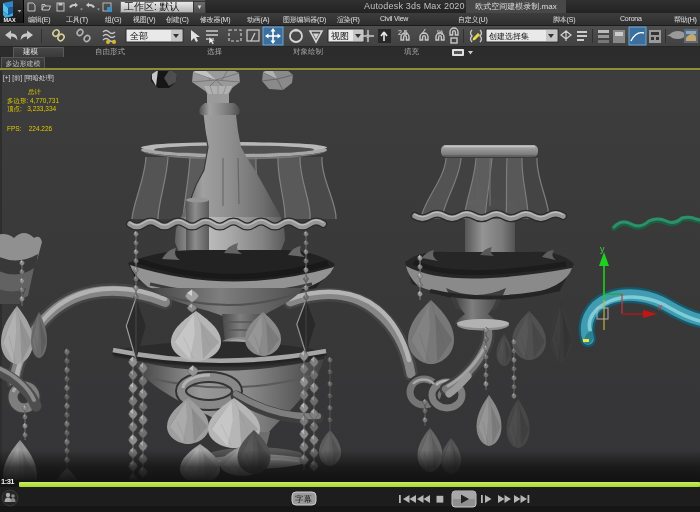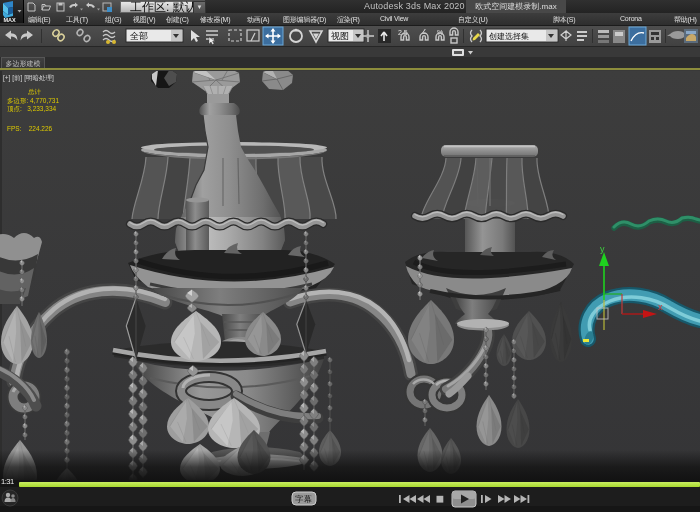--- a/index.html
+++ b/index.html
@@ -2,21 +2,21 @@
 <html><head>
 <meta charset="utf-8">
 <style>
 html,body{margin:0;padding:0}
 #app{position:relative;width:700px;height:512px;overflow:hidden;background:#393939;font-family:"Liberation Sans",sans-serif}
 .abs{position:absolute}
 
 #titlebar{position:absolute;left:0;top:0;width:700px;height:13px;background:linear-gradient(#303030,#232323)}
 #qat{position:absolute;left:22px;top:0;width:183px;height:13px;background:linear-gradient(#555,#3f3f3f)}
 #logo{position:absolute;left:0;top:0;width:23px;height:23px;background:linear-gradient(#2e2e2e,#161616);border-right:1px solid #000;z-index:5}
-#wsbox{position:absolute;left:120px;top:1px;width:70px;height:10px;background:linear-gradient(#e8e8e8,#b5b5b5);border:1px solid #666;font-size:12px;color:#111;line-height:10px;padding-left:9px}
+#wsbox{position:absolute;left:120px;top:1px;width:70px;height:10px;background:linear-gradient(#e8e8e8,#b5b5b5);border:1px solid #666;font-size:10px;color:#111;line-height:10px;padding-left:3px}
 #wsbtn{position:absolute;left:193px;top:1px;width:11px;height:11px;background:linear-gradient(#6b6b6b,#4a4a4a);border:1px solid #333;color:#ddd;font-size:6px;text-align:center;line-height:10px}
 #apptitle{position:absolute;left:364px;top:1px;font-size:9px;color:#c0c0c0;letter-spacing:.2px}
 #fname{position:absolute;left:466px;top:0;width:100px;height:13px;background:#484848;color:#dcdcdc;font-size:8px;line-height:13px;text-align:center}
 
 #menubar{position:absolute;left:0;top:13px;width:700px;height:12px;background:linear-gradient(#3d3d3d,#2e2e2e);border-bottom:1px solid #1c1c1c}
 .mi{position:absolute;top:2px;font-size:7px;color:#e0e0e0;white-space:nowrap;letter-spacing:-0.2px}
 
 #toolbar{position:absolute;left:0;top:26px;width:700px;height:20px;background:linear-gradient(#4e4e4e,#414141);border-bottom:1px solid #262626}
 
 #ribtabs{position:absolute;left:0;top:47px;width:700px;height:10px;background:#2c2c2c}
@@ -24,21 +24,21 @@
 #tabactive{position:absolute;left:13px;top:0;width:49px;height:10px;background:linear-gradient(#484848,#383838);border:1px solid #5a5a5a;border-bottom:none}
 #panelstrip{position:absolute;left:0;top:57px;width:700px;height:12px;background:#2d2d2d}
 #polytab{position:absolute;left:1px;top:57px;width:42px;height:11px;background:linear-gradient(#404040,#343434);border:1px solid #555;border-bottom:none;color:#c2c2c2;font-size:7px;line-height:11px;text-align:center}
 #yline{position:absolute;left:0;top:68px;width:700px;height:2px;background:#8d8d3c}
 
 #vp{position:absolute;left:0;top:71px;width:700px;height:441px}
 #vplabel{position:absolute;left:3px;top:73.5px;font-size:6.5px;color:#d8d8d8;z-index:3;letter-spacing:0}
 #stats{position:absolute;left:7px;top:88px;font-size:6.5px;color:#ddc900;z-index:3;line-height:8.5px}
 
 #ovgrad{position:absolute;left:0;top:450px;width:700px;height:31px;background:linear-gradient(rgba(16,16,16,0),rgba(16,16,16,.72) 55%,rgba(16,16,16,.95));z-index:4}
-#tlabel{position:absolute;left:1px;top:477px;width:18px;height:10px;color:#eee;font-size:7.5px;font-weight:normal;z-index:6;letter-spacing:-.5px}
+#tlabel{position:absolute;left:1px;top:477px;width:18px;height:10px;color:#eee;font-size:7.5px;font-weight:bold;z-index:6;letter-spacing:-.5px}
 #gbar{position:absolute;left:0;top:480px;width:700px;height:7px;background:#141414;z-index:5}
 #gfill{position:absolute;left:19px;top:1.5px;width:681px;height:5px;background:linear-gradient(#c8ec62,#a9d92f);border-radius:1px}
 #ctrlbar{position:absolute;left:0;top:487px;width:700px;height:25px;background:#1d1d1d;z-index:5}
 #ctrlbar .bot{position:absolute;left:0;top:19px;width:700px;height:6px;background:#161616}
 </style>
 </head>
 <body>
 <div id="app">
 
 <svg id="vp" width="700" height="441" viewBox="0 71 700 441">
@@ -711,20 +711,28 @@
       <rect x="651" y="11" width="3" height="3" fill="#333"></rect>
       <rect x="656" y="11" width="3" height="3" fill="#333"></rect>
   <rect x="665" y="3" width="1" height="14" fill="#303030"></rect>
 
   <path d="M670 8 q3 -3 8 -3 q5 0 7 3 l3 -1 -1 3 -2 0 q-2 3 -7 3 q-6 0 -8 -3 l-3 0 z" fill="#9a9a9a"></path>
   <rect x="684" y="3" width="14" height="14" fill="#5b6b7b"></rect>
   <path d="M686 12 q3 -4 6 -4 q3 0 4 3 l0 4 l-10 0 z" fill="#c8a868"></path>
   <rect x="686" y="5" width="10" height="3" fill="#8aa8c8"></rect>
 </svg>
 
+<div id="ribtabs">
+  <div id="tabactive"></div>
+  <span class="tab" style="left:23px;color:#e8e8e8">建模</span>
+  <span class="tab" style="left:95px">自由形式</span>
+  <span class="tab" style="left:207px">选择</span>
+  <span class="tab" style="left:293px">对象绘制</span>
+  <span class="tab" style="left:404px">填充</span>
+</div>
 <svg class="abs" style="left:452px;top:48px;z-index:6" width="22" height="9" viewBox="0 0 22 9">
   <rect x="0" y="1" width="12" height="7" rx="1" fill="#e0e0e0"></rect>
   <rect x="2" y="3" width="8" height="3" fill="#555"></rect>
   <path d="M16 3 l5 0 -2.5 3.5 z" fill="#ccc"></path>
 </svg>
 <div id="panelstrip"></div>
 <div id="polytab">多边形建模</div>
 <div id="yline"></div>
 
 <div id="vplabel">[+] [前] [明暗处理]</div>

